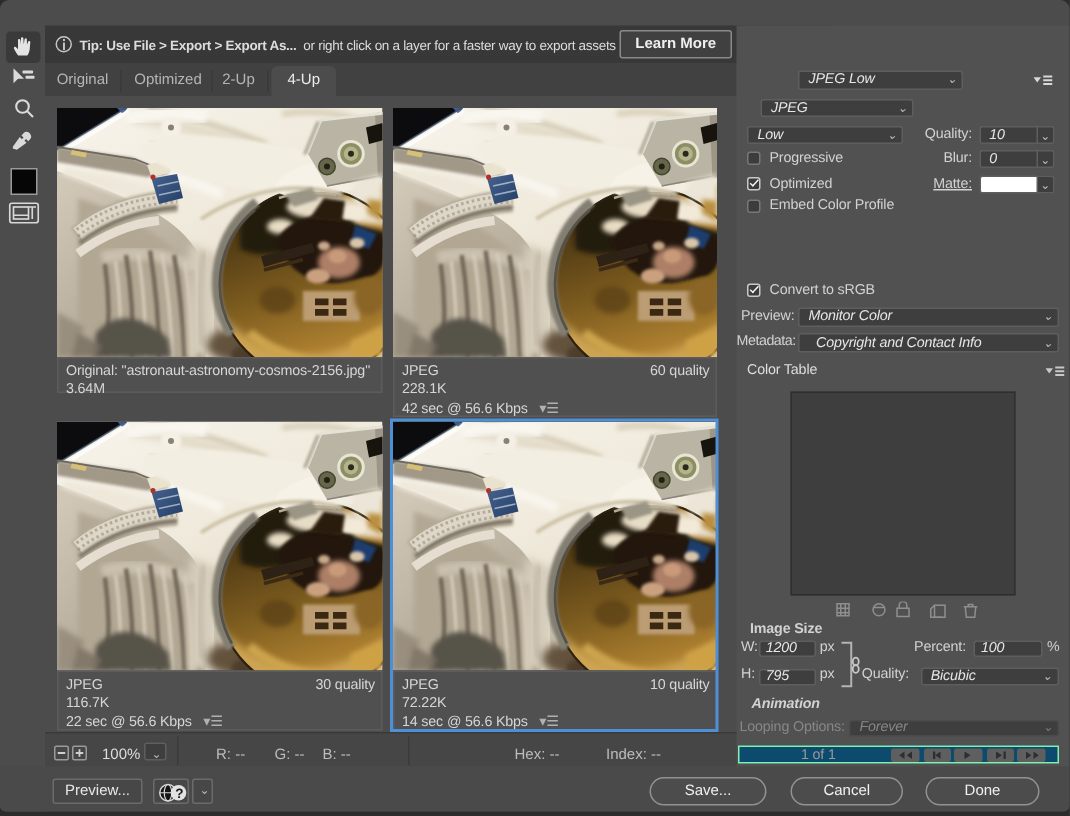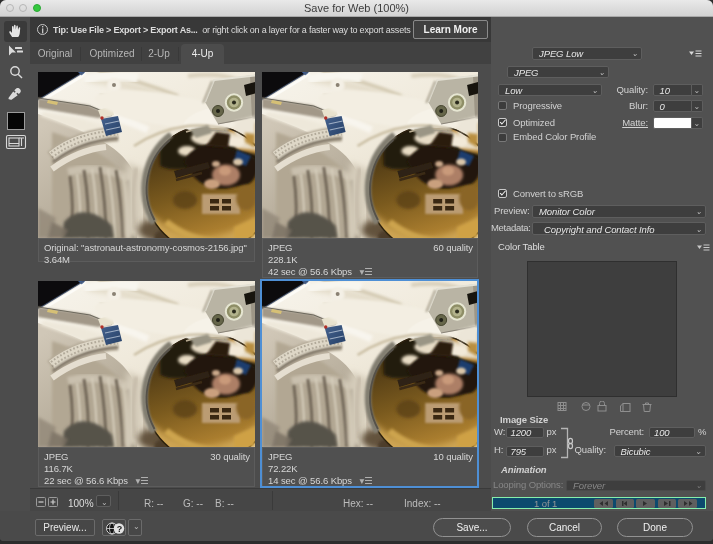--- a/index.html
+++ b/index.html
@@ -38,26 +38,20 @@
   .sb { position:absolute; top:5px; }
   
   .botbar { left:0; top:511px; width:713px; height:30px; background:#4a4a4a; }
   .pill { position:absolute; height:19px; border:1.5px solid #929292; border-radius:10px; color:#f0f0f0; font-size:10px; text-align:center; line-height:17px; background:#4c4c4c; }
   .sqbtn { position:absolute; background:#474747; border:1px solid #6b6b6b; border-radius:2px; color:#e8e8e8; font-size:10px; text-align:center; }
 </style>
 </head>
 <body>
 <div class="win">
 
-  <div class="abs titlebar">
-    <div class="title">Save for Web (100%)</div>
-    <div class="abs light" style="left:6px; border:1px solid #b5b5b5;"></div>
-    <div class="abs light" style="left:19px; border:1px solid #b5b5b5;"></div>
-    <div class="abs light" style="left:33px; background:#34c83e; border:1px solid #2aa834;"></div>
-  </div>
 
   <div class="abs toolbar">
     <svg width="30" height="140" style="position:absolute;top:0;left:0">
       <rect x="4" y="4" width="23" height="21" rx="3" fill="#3a3a3a"></rect>
 
       <g fill="#e4e4e4">
         <path d="M12.1 20 C10.8 18.2 9.6 16.3 9.3 15.3 C9 14.3 10.2 13.8 10.9 14.6 L12 15.9 L12 9.8 C12 8.7 13.5 8.7 13.5 9.8 L13.6 12.6 L14 8.6 C14.1 7.5 15.5 7.6 15.6 8.7 L15.8 12.6 L16.4 9.2 C16.6 8.2 17.9 8.4 17.9 9.4 L18 12.9 L18.7 10.9 C19.1 10 20.3 10.3 20.2 11.3 L19.8 15.9 C19.6 17.6 19 19 18.2 20 Z"></path>
       </g>
 
       <g fill="#dadada">

